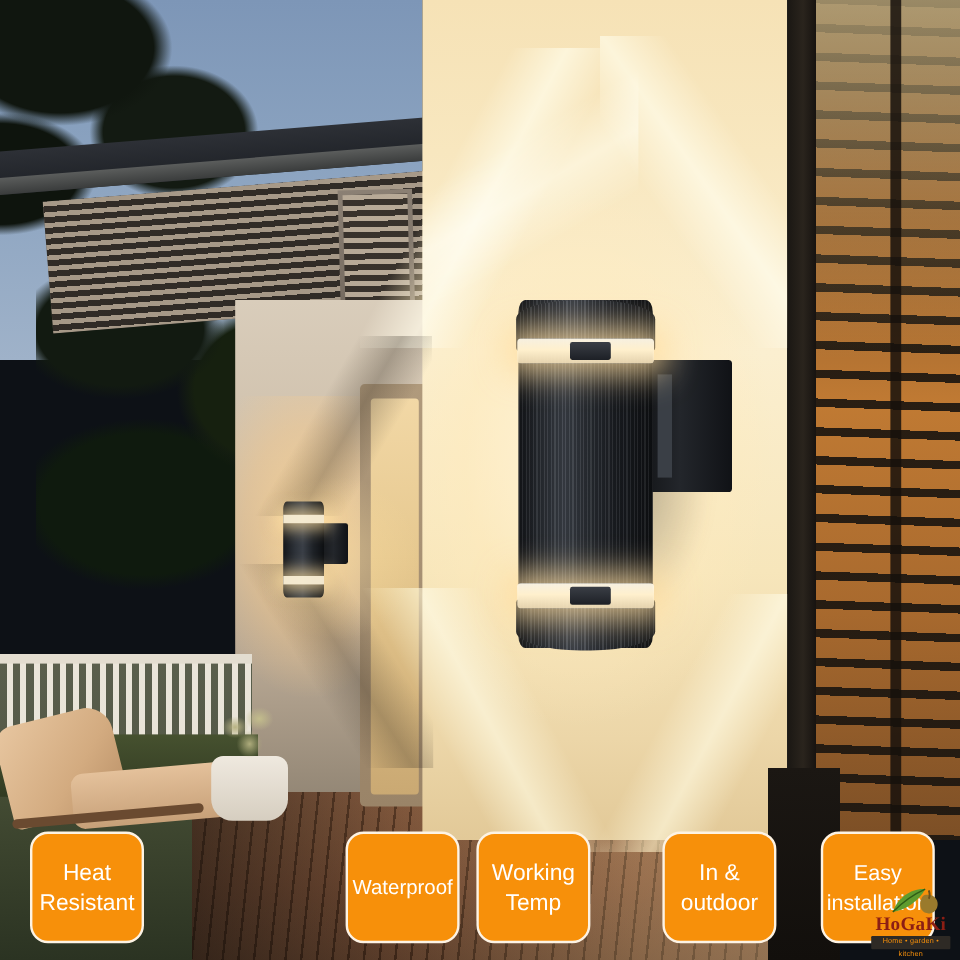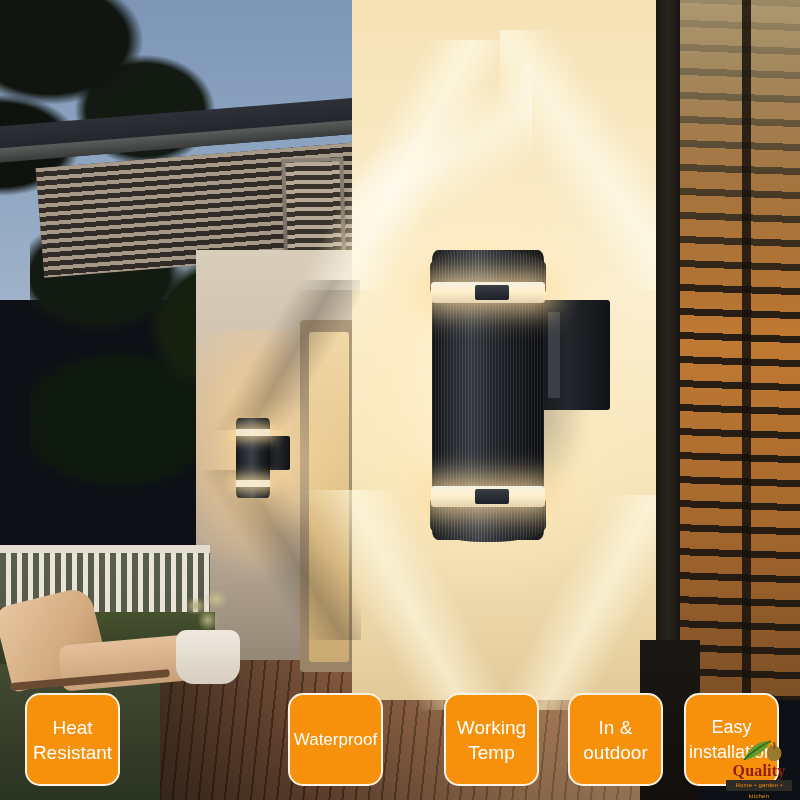--- a/index.html
+++ b/index.html
@@ -391,22 +391,22 @@
     color: #ffffff;
     font-size: 19px;
     line-height: 25px;
     font-weight: 400;
     padding: 0 2px;
     white-space: nowrap;
   }
   .badge-0 { left: 25px; }
   .badge-1 { left: 157px; }
   .badge-2 { left: 288px; font-size: 17px; }
-  .badge-3 { left: 444px; }
-  .badge-4 { left: 552px; margin-left: 16px; }
+  .badge-3 { left: 397px; }
+  .badge-4 { left: 552px; }
   .badge-5 { left: 684px; font-size: 18px; }
 
   
   .logo {
     position: absolute; left: 722px; top: 738px; width: 74px; height: 54px;
   }
   .logo-mark { position: absolute; left: 18px; top: 0; width: 44px; height: 26px; }
   .logo-word {
     position: absolute; left: 0; top: 24px; width: 74px;
     text-align: center;
@@ -528,17 +528,17 @@
 
   <div class="logo">
     <div class="logo-mark">
       <svg width="44" height="26" viewBox="0 0 44 26" aria-hidden="true">
         <path d="M4 22 C8 10 20 2 31 3 C26 12 16 20 4 22 Z" fill="#5f9b2e"></path>
         <path d="M4 22 C12 14 22 7 31 3" stroke="#2f5c16" stroke-width="1.2" fill="none"></path>
         <path d="M30 8 C38 6 43 12 41 18 C39 24 31 25 28 20 C26 16 27 10 30 8 Z" fill="#9a7a2c"></path>
         <path d="M34 4 C35 7 35 9 34 11" stroke="#6b4f1a" stroke-width="1.6" fill="none"></path>
       </svg>
     </div>
-    <div class="logo-word">Quality</div>
+    <div class="logo-word">HoGaKi</div>
     <div class="logo-tag">Home • garden • kitchen</div>
   </div>
 
 </div>
 
 </body></html>

